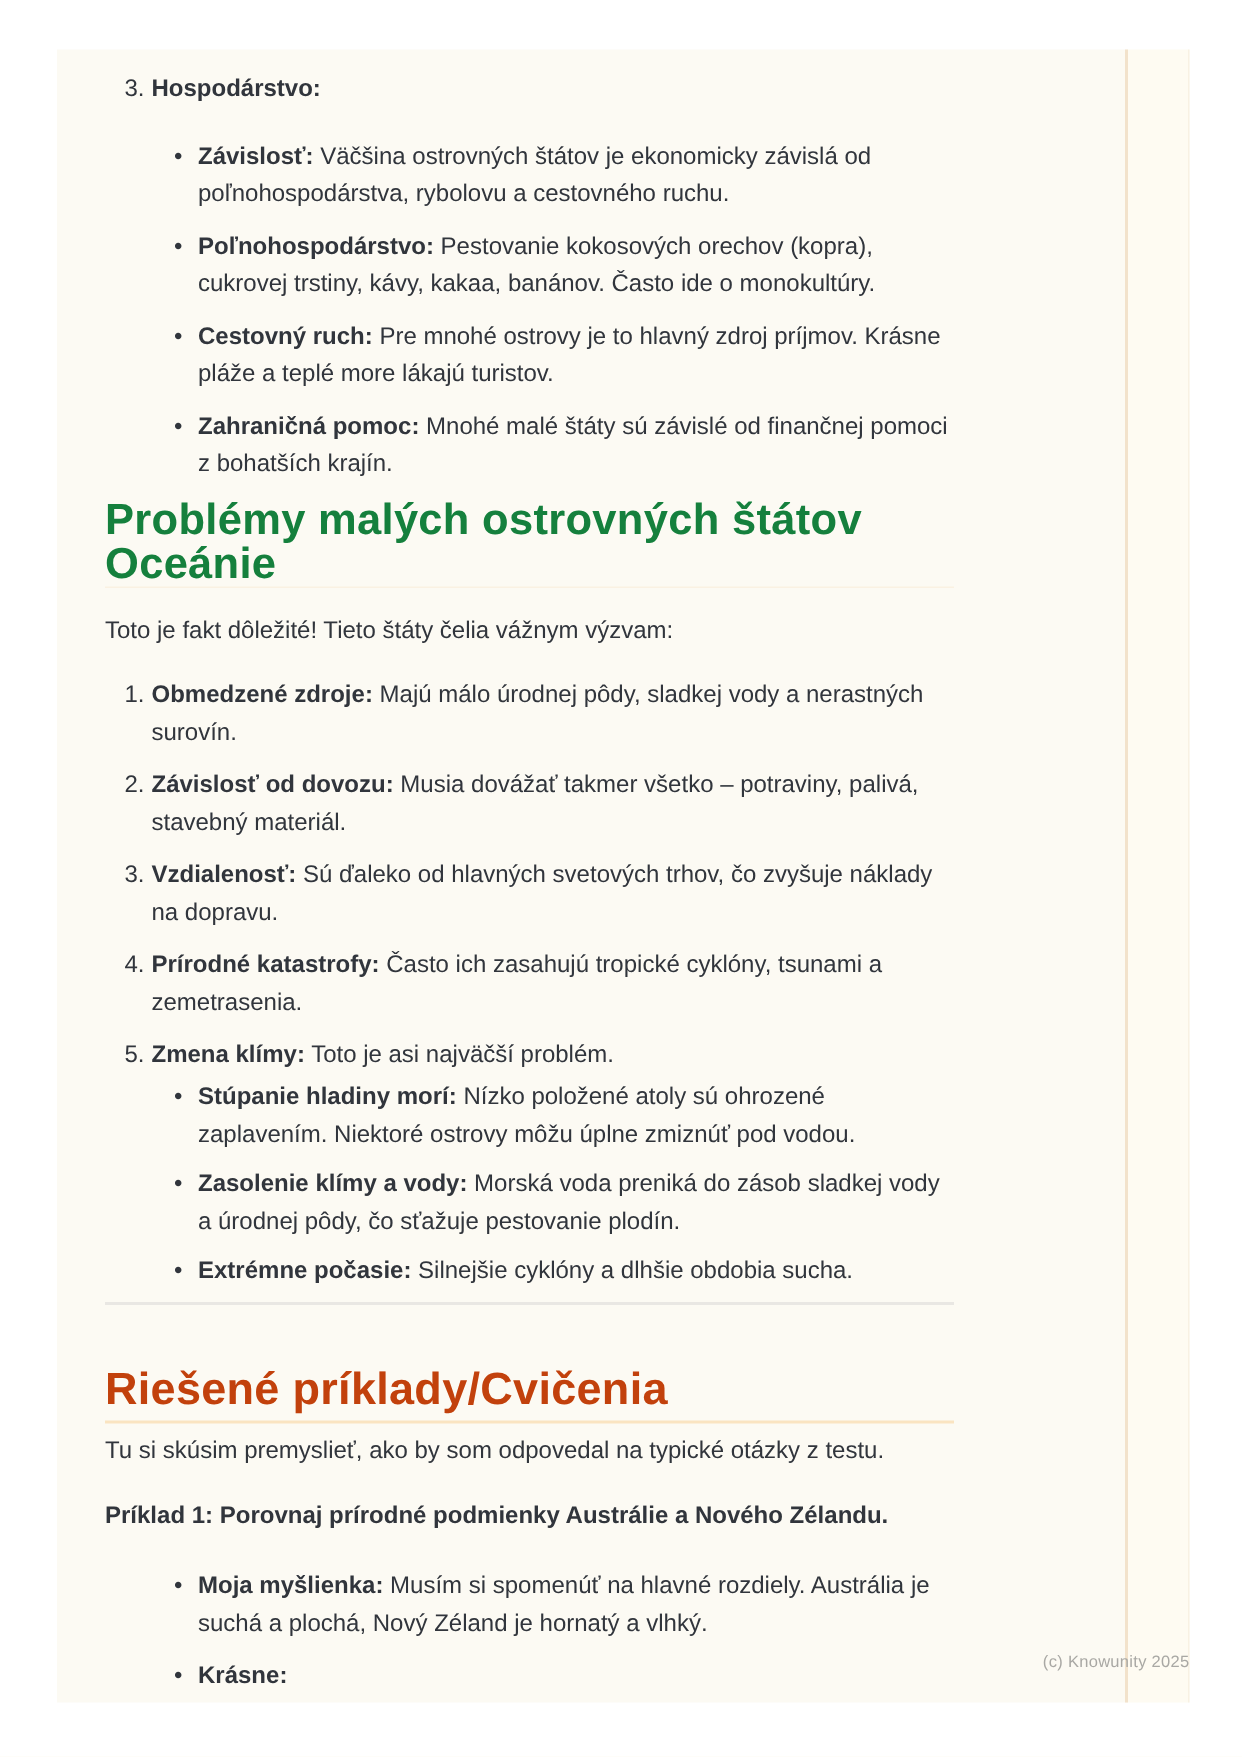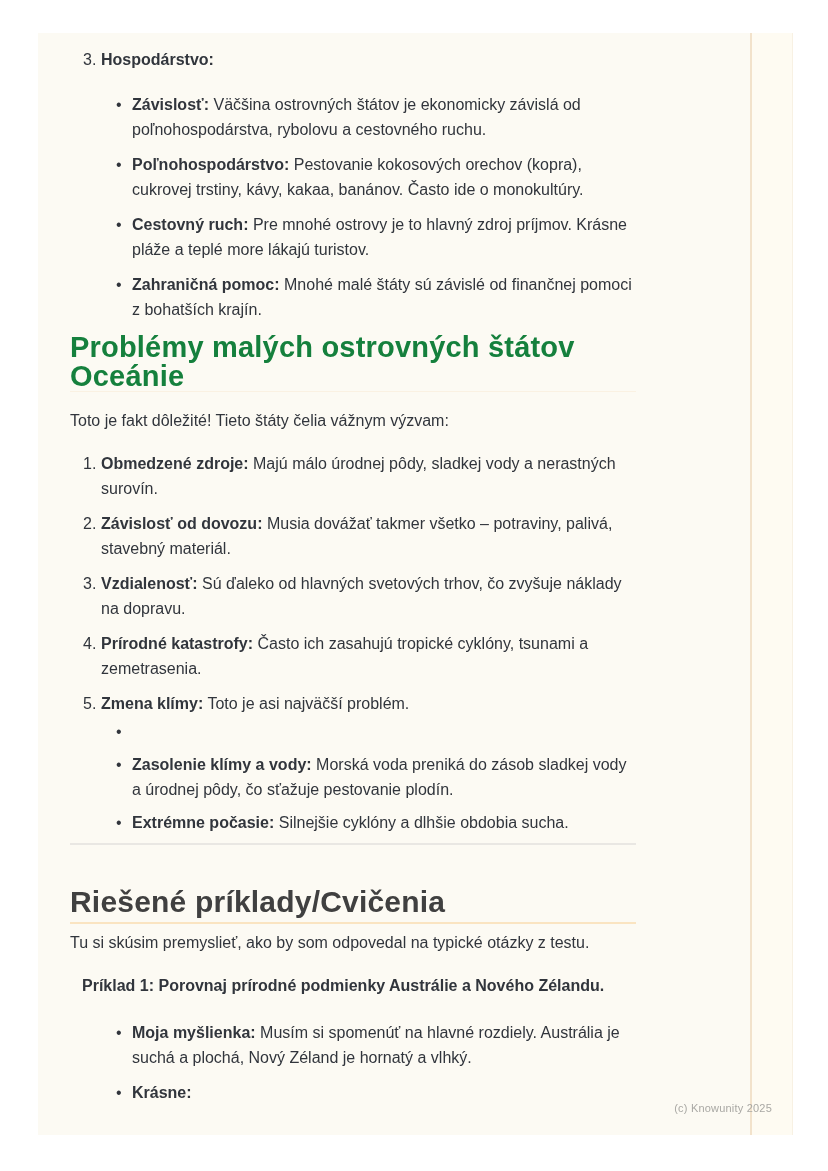--- a/index.html
+++ b/index.html
@@ -66,32 +66,32 @@
 
   .divider{
     margin:6px 0 0 0;border:none;
     height:2px;background:#E9E7E3;
   }
 
   
   .h1-orange{
     margin:39px 0 0 0;
     font-size:30px;line-height:36px;font-weight:bold;
-    color:#404040;
+    color:#c2410c;
     padding-bottom:2px;
     border-bottom:2px solid #FAE4C1;
     letter-spacing:.2px;
   }
   .examples-intro{margin-top:6px;}
-  .example-title{margin-top:18px;font-weight:bold;margin-left:12px;}
+  .example-title{margin-top:18px;font-weight:bold;}
   .group-example{margin-top:22px;}
 
   .watermark{
     position:absolute;
-    top:1101px;right:56px;
+    top:1101px;right:35px;
     font-size:11px;line-height:14px;
     color:#A9A8A4;
     z-index:5;
     letter-spacing:.2px;
   }
 </style>
 </head>
 <body>
 
 <div id="canvas">
@@ -154,20 +154,22 @@
           <span>Často ich zasahujú tropické cyklóny, tsunami a zemetrasenia.</span></p>
       </div>
       <div class="li num mb3">
         <span class="marker">5.</span>
         <p class="li-text"><b>Zmena klímy:</b>
           <span>Toto je asi najväčší problém.</span></p>
       </div>
 
       <div class="li bul tight">
         <span class="marker">•</span>
+        <p class="li-text"><b>Stúpanie hladiny morí:</b>
+          <span>Nízko položené atoly sú ohrozené zaplavením. Niektoré ostrovy môžu úplne zmiznúť pod vodou.</span></p>
       </div>
       <div class="li bul tight">
         <span class="marker">•</span>
         <p class="li-text"><b>Zasolenie klímy a vody:</b>
           <span>Morská voda preniká do zásob sladkej vody a úrodnej pôdy, čo sťažuje pestovanie plodín.</span></p>
       </div>
       <div class="li bul tight">
         <span class="marker">•</span>
         <p class="li-text"><b>Extrémne počasie:</b>
           <span>Silnejšie cyklóny a dlhšie obdobia sucha.</span></p>

